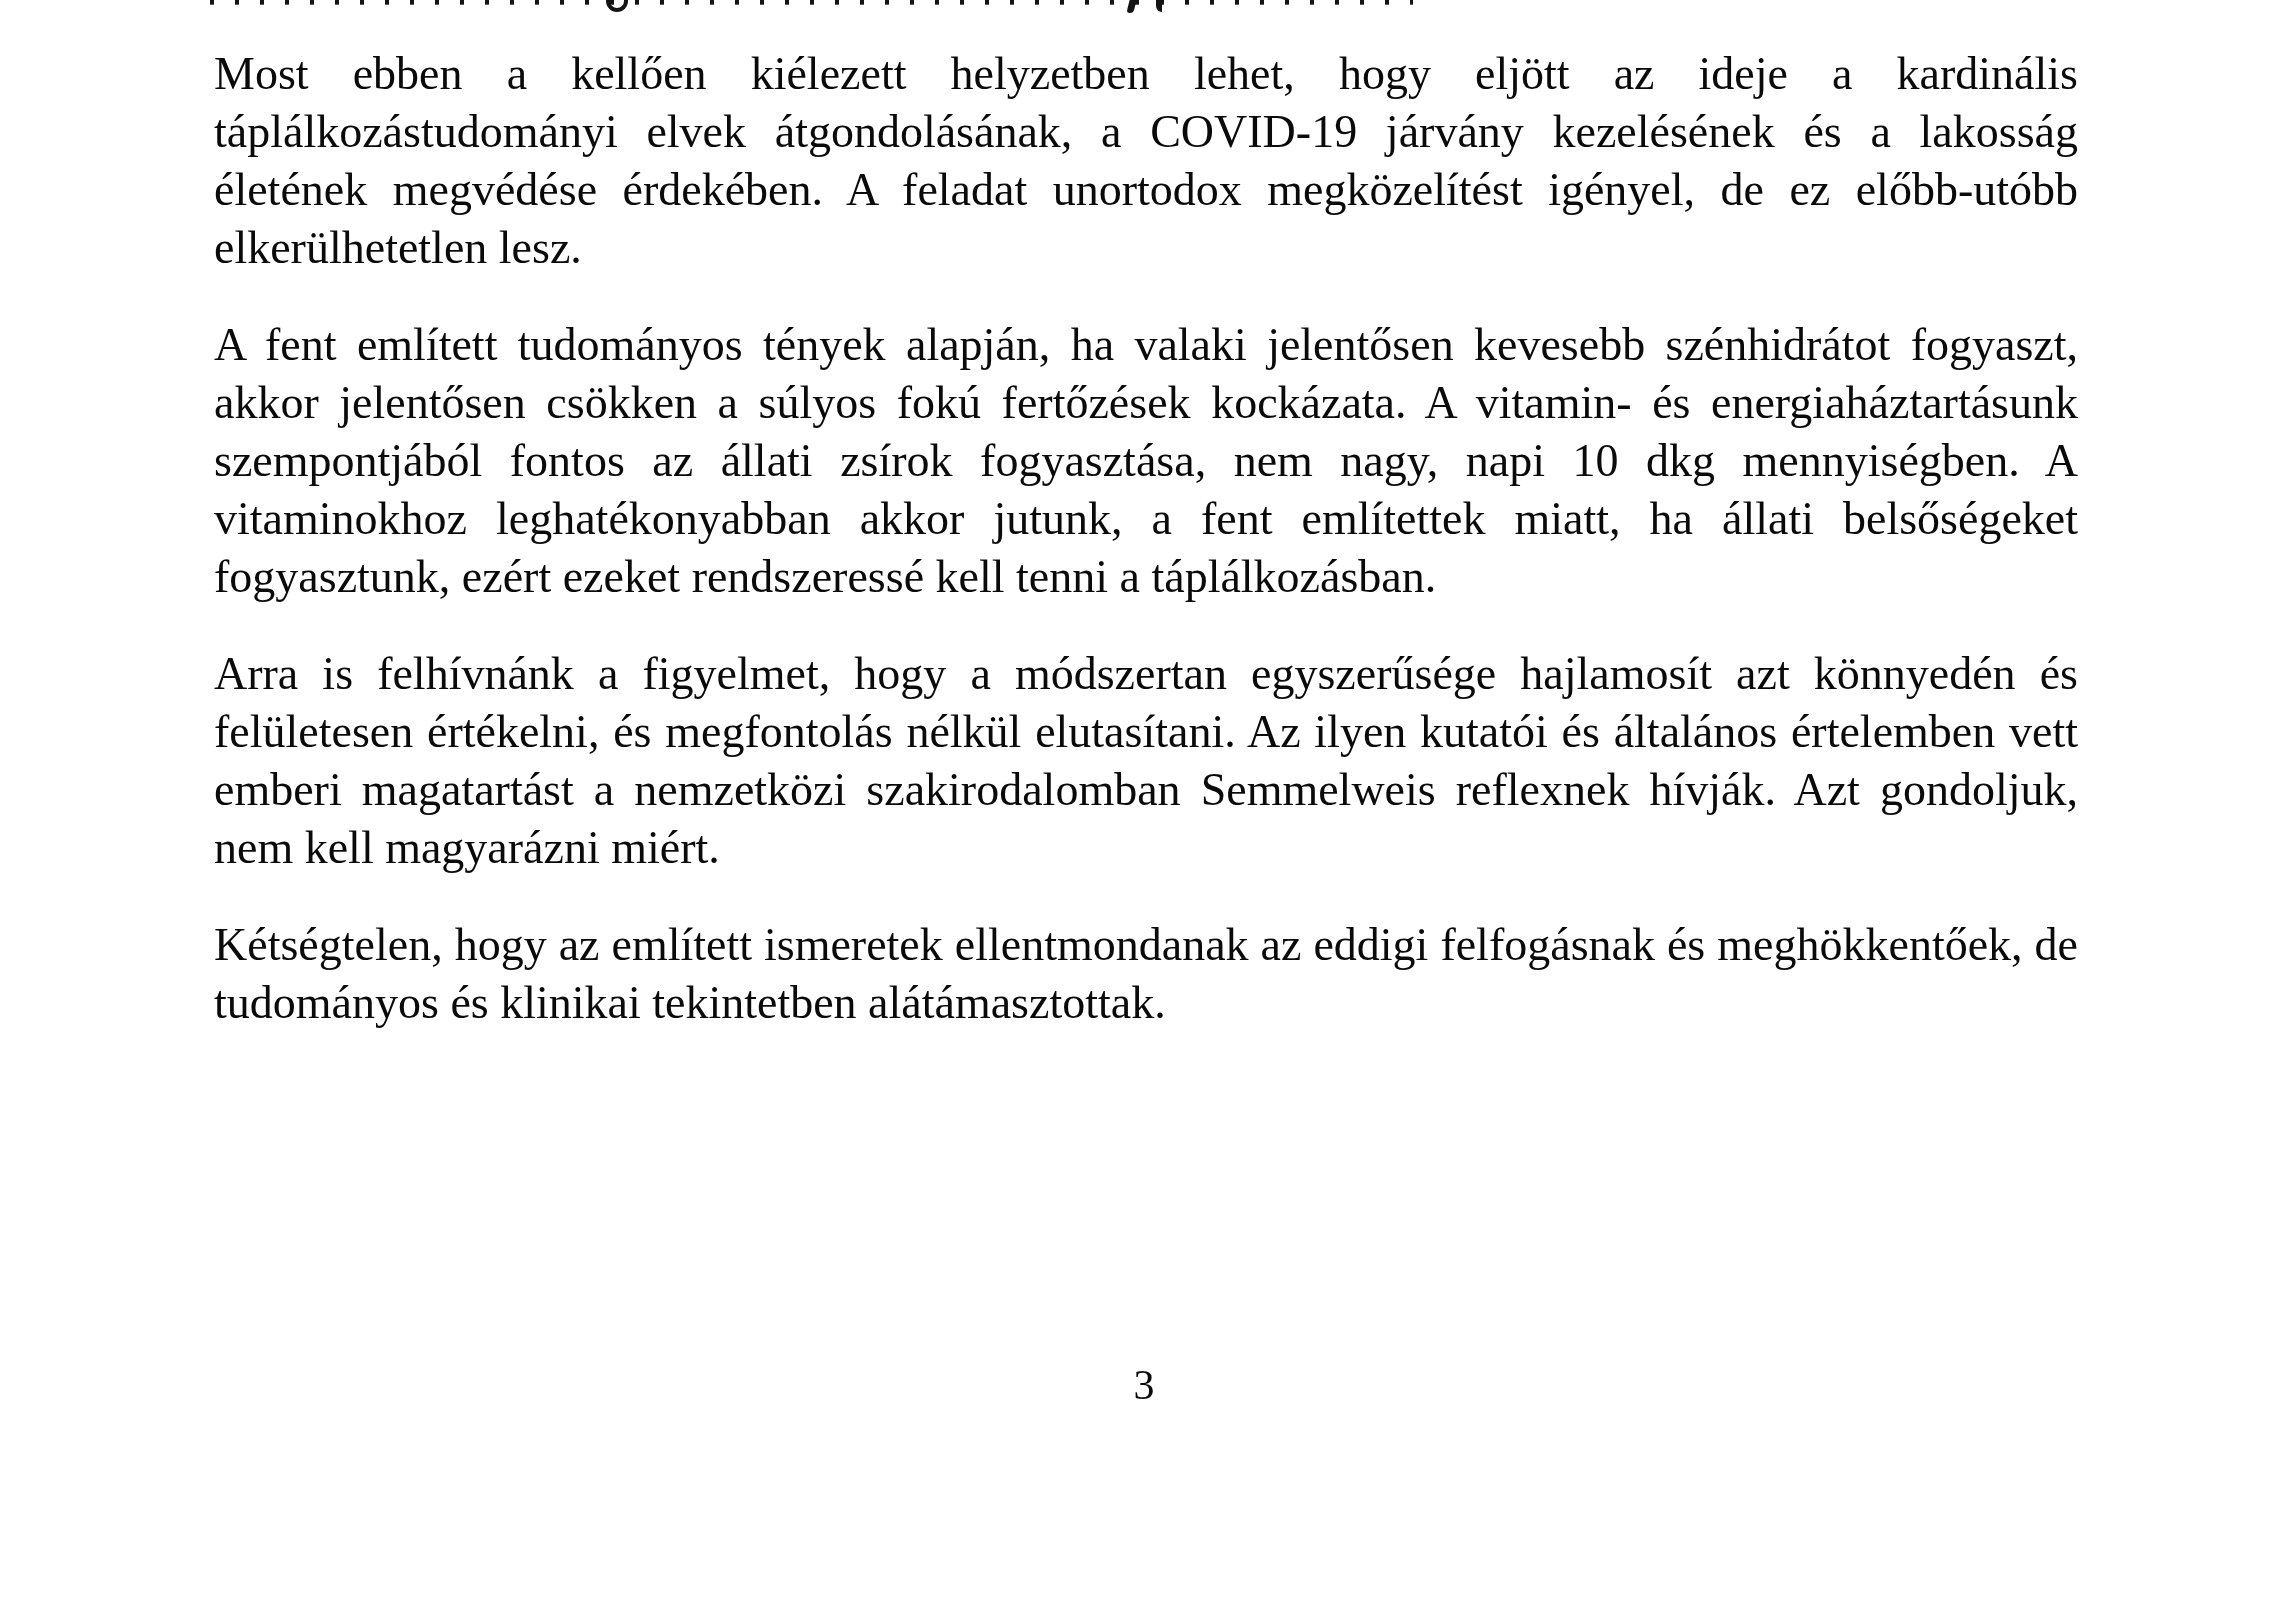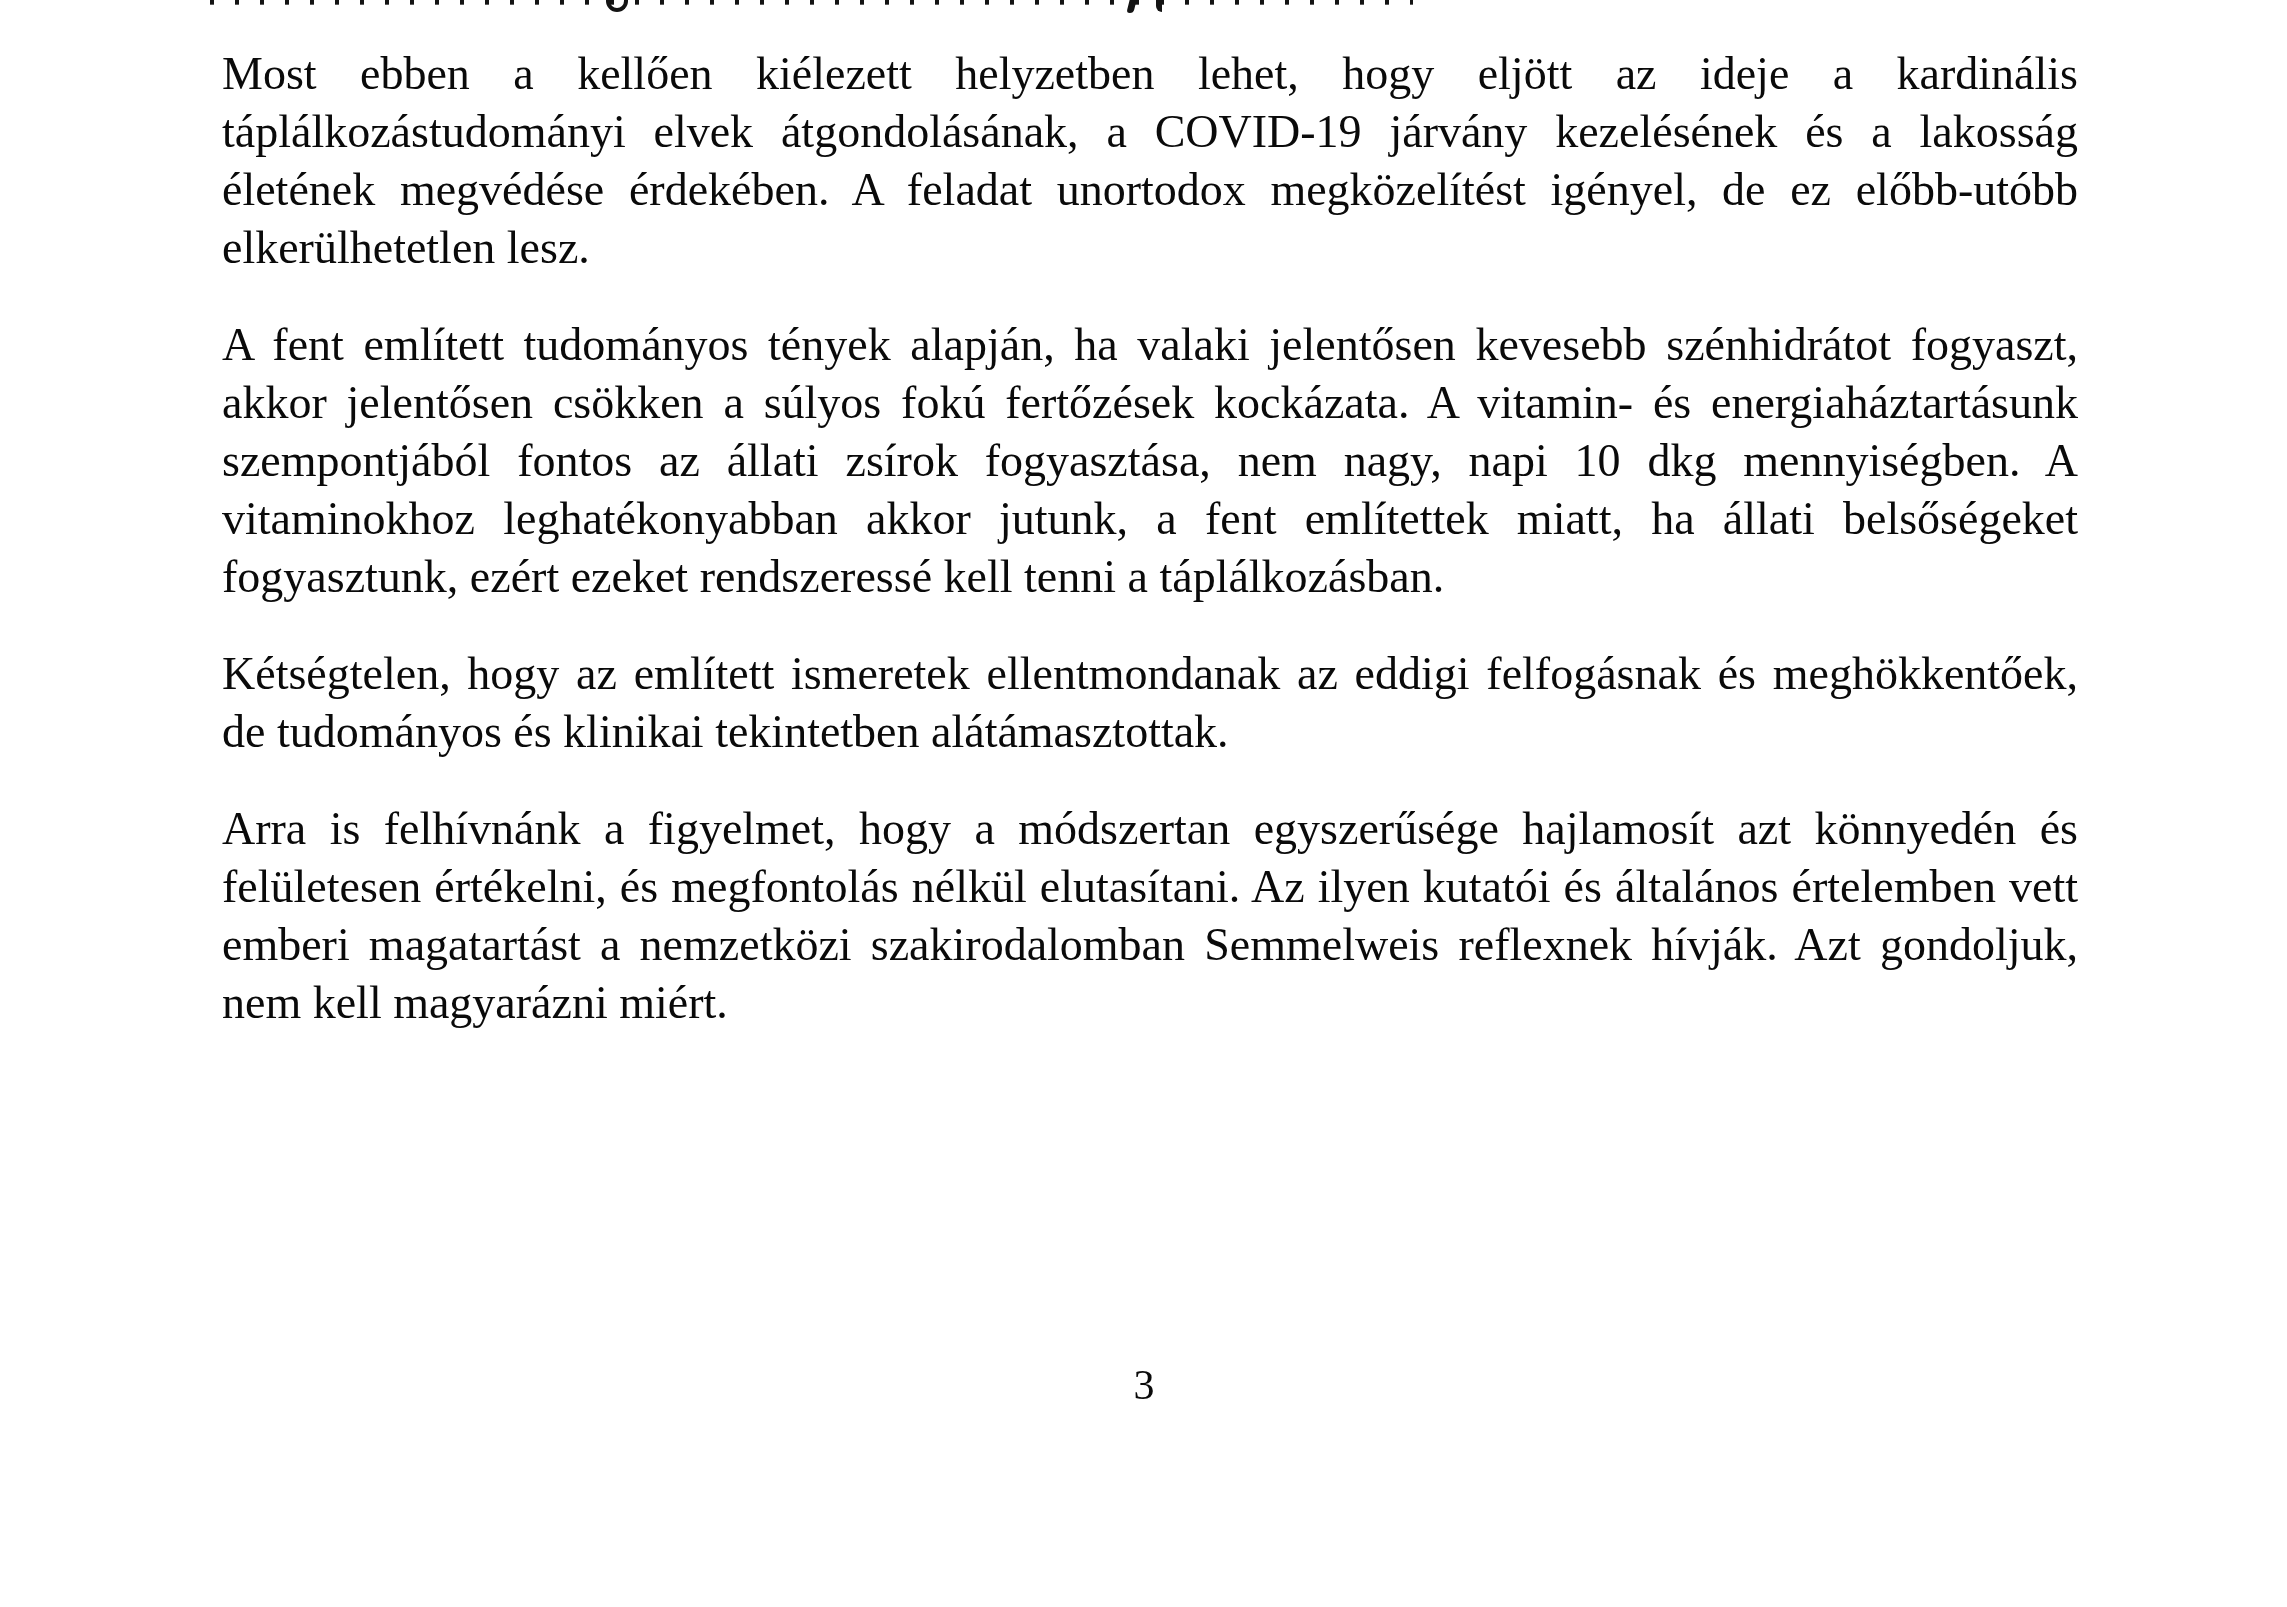--- a/index.html
+++ b/index.html
@@ -56,21 +56,21 @@
   .clipped-line .desc-j {
     position: absolute;
     left: 946px;
     top: 0;
     width: 5.6px;
     height: 12px;
     background: #141414;
     border-radius: 0 0 0 7.5px;
   }
   .body-text p {
-    margin: 0 0 39px 12px;
+    margin: 0 0 39px 4px;
     text-align: justify;
     text-justify: inter-word;
     hyphens: none;
     font-family: Liberation Serif, serif;
   }
   .page-number {
     position: absolute;
     top: 1359px;
     left: 0;
     width: 100%;
@@ -86,20 +86,20 @@
 
   <div class="clipped-line">
     <span class="desc-loop"></span>
     <span class="desc-comma"></span>
     <span class="desc-j"></span>
   </div>
 
   <div class="body-text">
     <p>Most ebben a kellően kiélezett helyzetben lehet, hogy eljött az ideje a kardinális táplálkozástudományi elvek átgondolásának, a COVID-19 járvány kezelésének és a lakosság életének megvédése érdekében. A feladat unortodox megközelítést igényel, de ez előbb-utóbb elkerülhetetlen lesz.</p>
     <p>A fent említett tudományos tények alapján, ha valaki jelentősen kevesebb szénhidrátot fogyaszt, akkor jelentősen csökken a súlyos fokú fertőzések kockázata. A vitamin- és energiaháztartásunk szempontjából fontos az állati zsírok fogyasztása, nem nagy, napi 10 dkg mennyiségben. A vitaminokhoz leghatékonyabban akkor jutunk, a fent említettek miatt, ha állati belsőségeket fogyasztunk, ezért ezeket rendszeressé kell tenni a táplálkozásban.</p>
+    <p>Arra is felhívnánk a figyelmet, hogy a módszertan egyszerűsége hajlamosít azt könnyedén és felületesen értékelni, és megfontolás nélkül elutasítani. Az ilyen kutatói és általános értelemben vett emberi magatartást a nemzetközi szakirodalomban Semmelweis reflexnek hívják. Azt gondoljuk, nem kell magyarázni miért.</p>
     <p>Kétségtelen, hogy az említett ismeretek ellentmondanak az eddigi felfogásnak és meghökkentőek, de tudományos és klinikai tekintetben alátámasztottak.</p>
-    <p>Arra is felhívnánk a figyelmet, hogy a módszertan egyszerűsége hajlamosít azt könnyedén és felületesen értékelni, és megfontolás nélkül elutasítani. Az ilyen kutatói és általános értelemben vett emberi magatartást a nemzetközi szakirodalomban Semmelweis reflexnek hívják. Azt gondoljuk, nem kell magyarázni miért.</p>
   </div>
 
   <div class="page-number">3</div>
 
 </div>
 
 
 </body></html>

